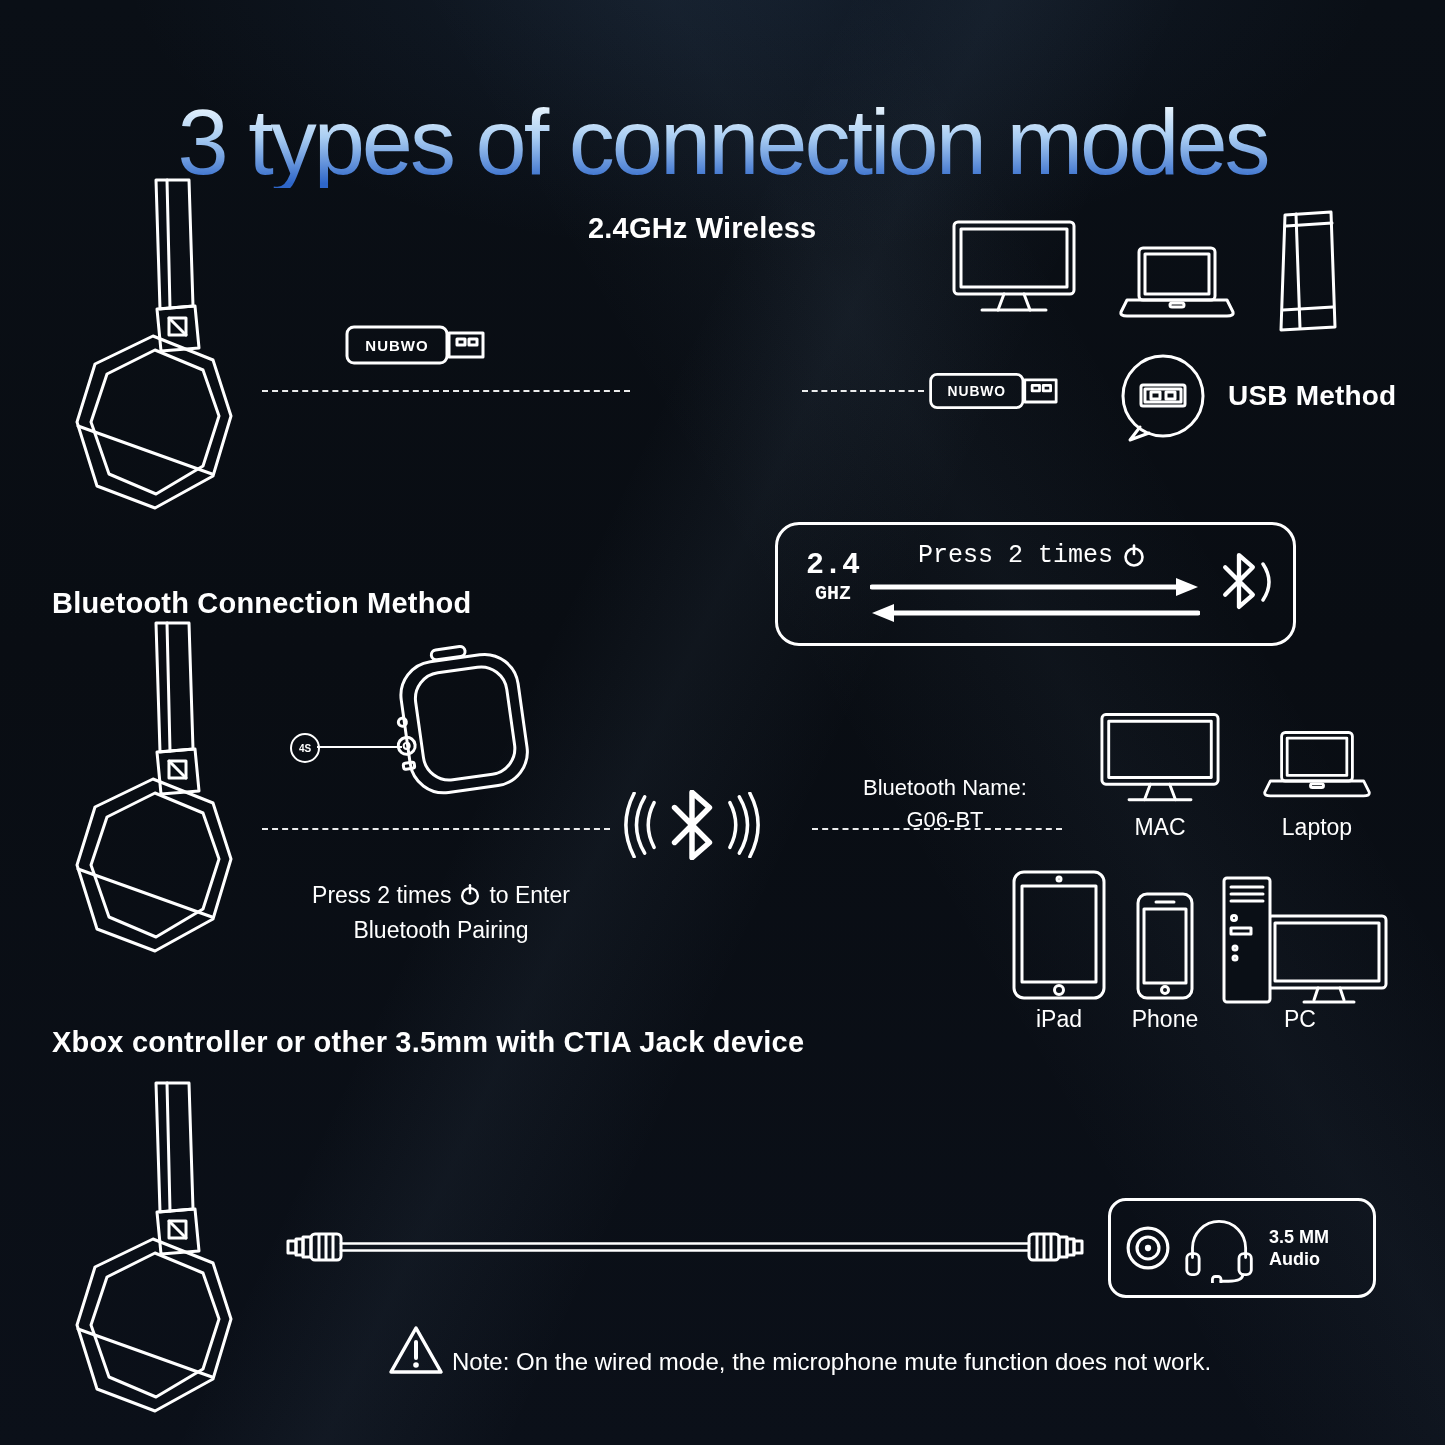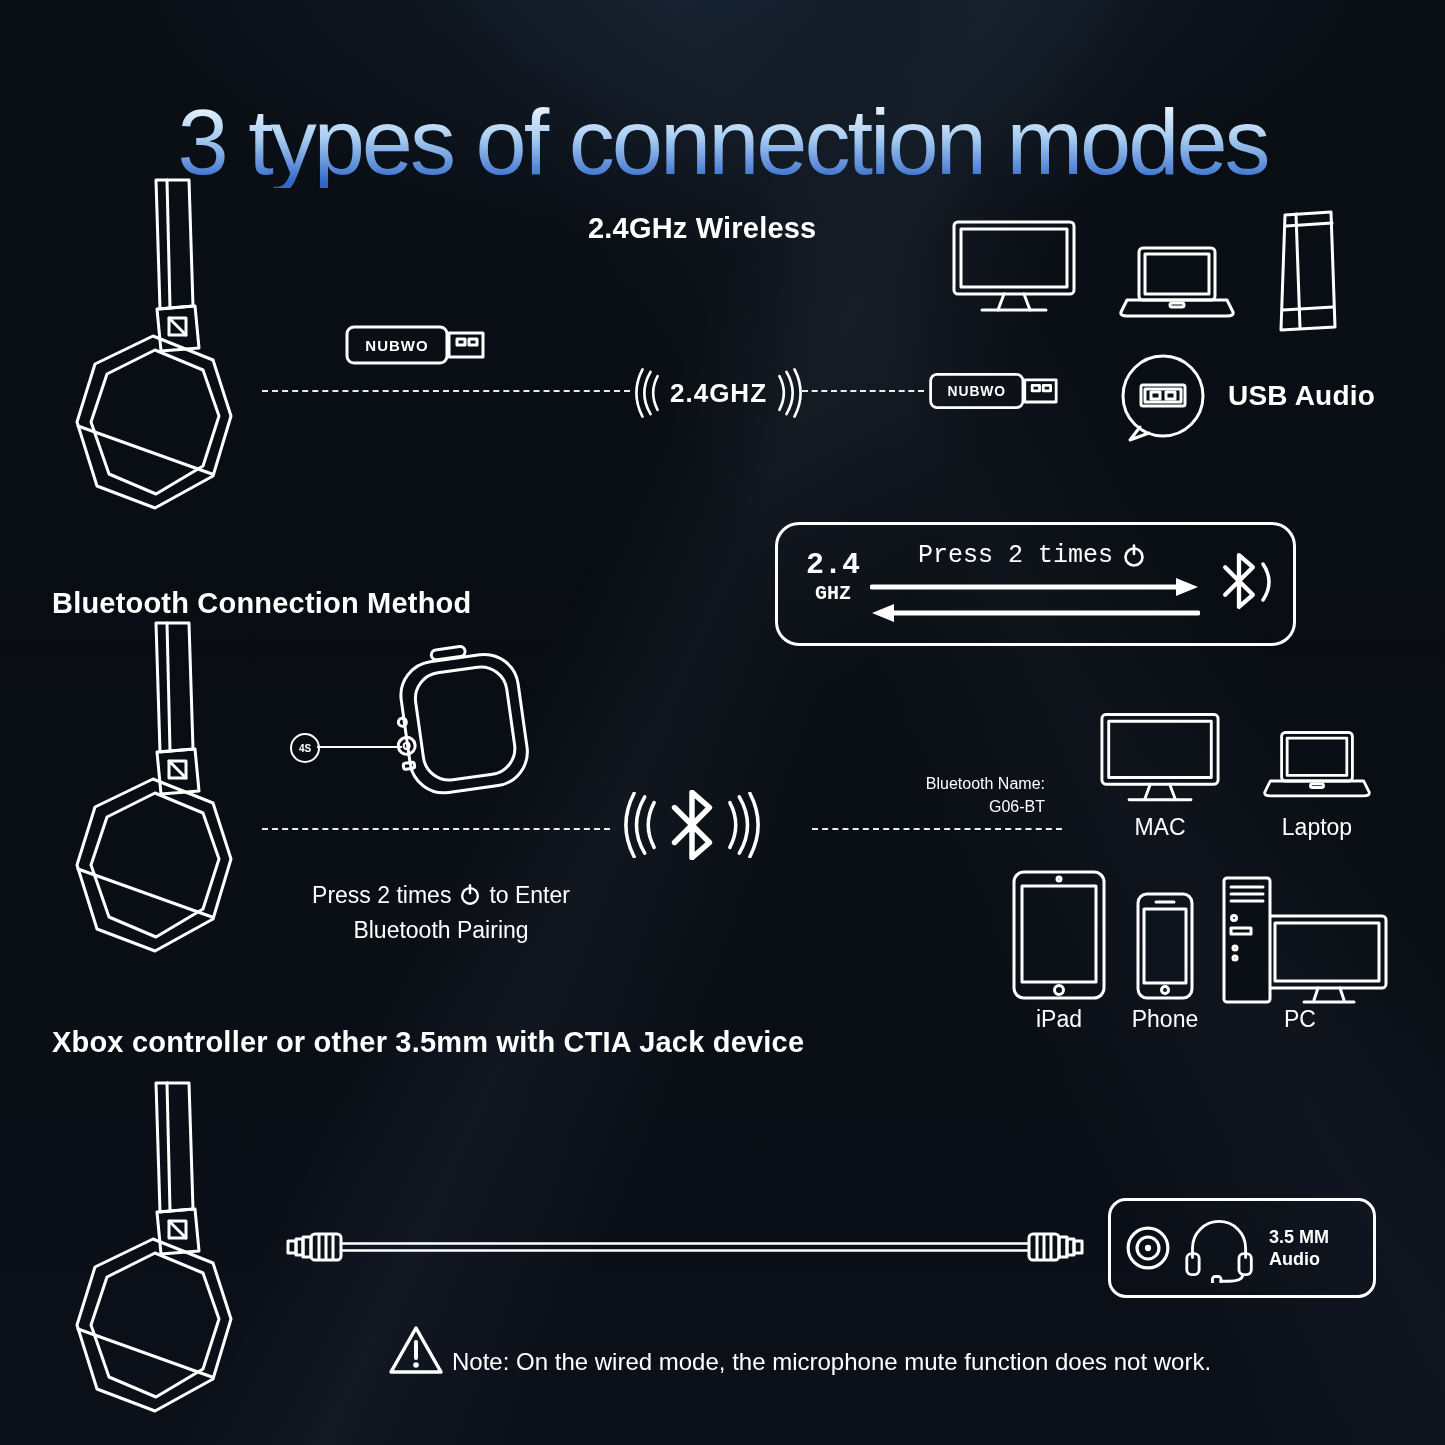--- a/index.html
+++ b/index.html
@@ -25,21 +25,21 @@
   .sec-h{position:absolute;font-size:29px;font-weight:bold;letter-spacing:.2px;}
   .dash{position:absolute;height:0;border-top:2px dashed rgba(255,255,255,.92);}
   .signal{position:absolute;display:flex;align-items:center;gap:8px;}
   .signal-text{font-size:26px;font-weight:bold;letter-spacing:1px;}
   .mode-box{position:absolute;left:775px;top:522px;width:515px;height:118px;border:3px solid #fff;border-radius:24px;font-family:Liberation Mono, monospace;}
   .freq{position:absolute;left:28px;top:24px;text-align:center;font-weight:bold;line-height:1.12;}
   .freq-1{font-size:30px;}
   .freq-2{font-size:20px;}
   .press-row{position:absolute;display:flex;align-items:center;gap:8px;font-size:25px;}
   .dev-label{position:absolute;font-size:23px;text-align:center;}
-  .small-center{position:absolute;text-align:right;font-size:16px;line-height:1.45;}
+  .small-center{position:absolute;text-align:center;font-size:22px;line-height:1.45;}
   .press-center{position:absolute;text-align:center;font-size:23px;line-height:1.5;}
   .press-center .row{display:flex;align-items:center;justify-content:center;gap:7px;}
   .marker{position:absolute;width:26px;height:26px;border:2px solid #fff;border-radius:50%;
     display:flex;align-items:center;justify-content:center;font-size:10px;font-weight:bold;}
   .marker-line{position:absolute;height:2px;background:#fff;}
   .audio-box{position:absolute;left:1108px;top:1198px;width:268px;height:100px;border:3px solid #fff;border-radius:18px;
     display:flex;align-items:center;gap:12px;padding:0 14px;box-sizing:border-box;}
   .audio-label{font-size:18px;font-weight:bold;line-height:1.25;}
   .note-text{position:absolute;font-size:24px;margin-top:8px;}
 </style>
@@ -119,45 +119,36 @@
     <line x1="14" y1="16" x2="60" y2="13"></line>
     <line x1="11" y1="100" x2="61" y2="97"></line>
   </svg>
 
   <svg class="abs line-icon" style="left:345px;top:318px" width="150" height="52" viewBox="0 0 150 52">
       <use href="#dongle"></use>
     </svg>
 
   <div class="dash" style="left:262px;top:390px;width:368px"></div>
 
-  <div class="signal" style="left:632px;top:366px">
-    <svg class="line-icon" width="30" height="54" viewBox="0 0 34 56">
-        <use href="#arcs-l"></use>
-      </svg>
-    <span class="signal-text">2.4GHZ</span>
-    <svg class="line-icon" width="30" height="54" viewBox="0 0 34 56">
-        <use href="#arcs-r"></use>
-      </svg>
-  </div>
 
   <div class="dash" style="left:802px;top:390px;width:122px"></div>
 
   <svg class="abs line-icon" style="left:928px;top:366px" width="140" height="48" viewBox="0 0 150 52">
       <use href="#dongle"></use>
     </svg>
 
   <svg class="abs line-icon" style="left:1118px;top:352px" width="90" height="92" viewBox="0 0 90 92">
     <circle cx="45" cy="44" r="40"></circle>
     <rect x="23" y="33" width="44" height="21" rx="2"></rect>
     <rect x="27" y="37" width="36" height="13"></rect>
     <rect x="33" y="40" width="9" height="7"></rect>
     <rect x="48" y="40" width="9" height="7"></rect>
     <path d="M22,75 L12,88 L31,81"></path>
   </svg>
-  <div class="sec-h" style="left:1228px;top:380px;font-size:28px">USB Audio</div>
+  <div class="sec-h" style="left:1228px;top:380px;font-size:28px">USB Method</div>
 
   <div class="mode-box">
     <div class="freq">
       <div class="freq-1">2.4</div>
       <div class="freq-2">GHZ</div>
     </div>
     <div class="press-row" style="left:140px;top:16px">
       <span>Press 2 times</span>
       <svg class="line-icon" width="26" height="26" viewBox="0 0 26 26">
           <use href="#power"></use>

